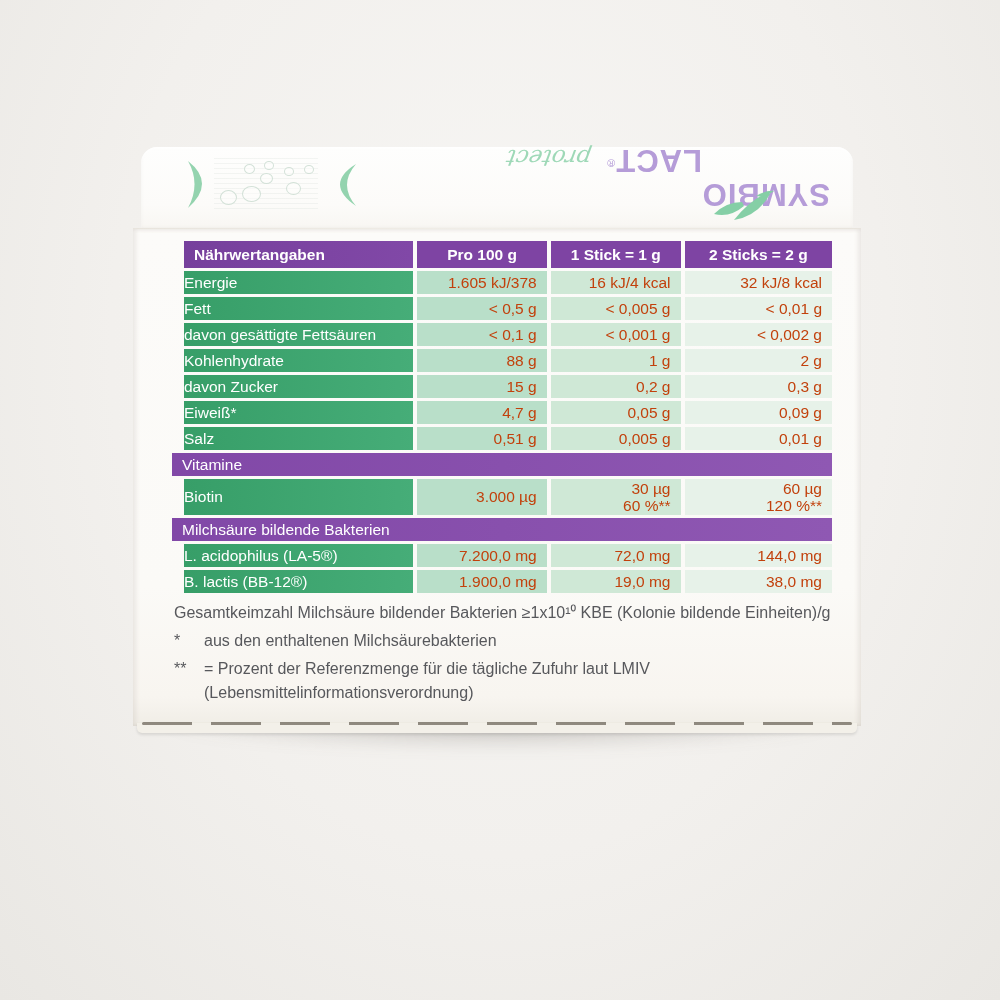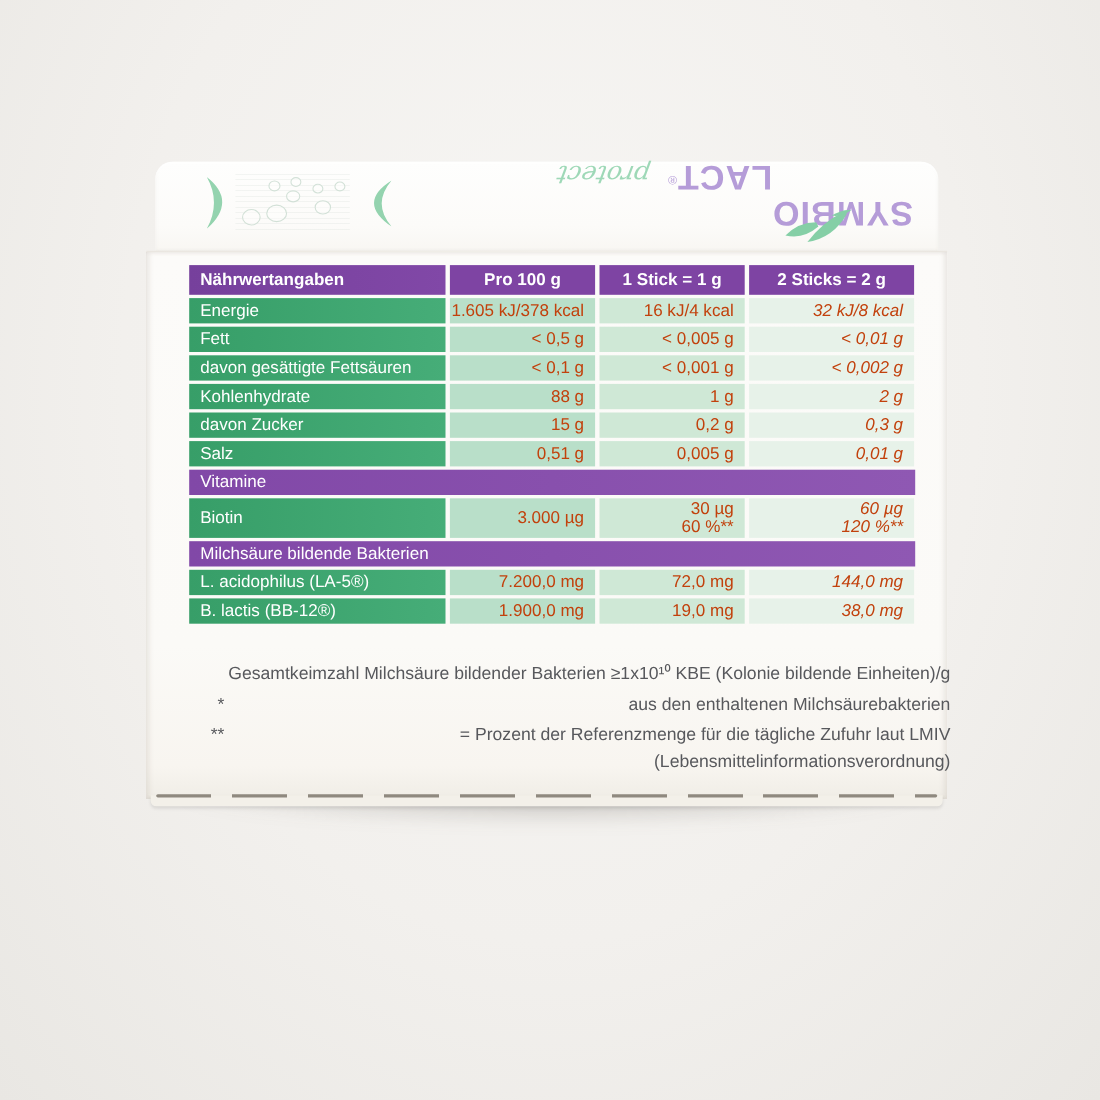--- a/index.html
+++ b/index.html
@@ -39,36 +39,36 @@
   .logo-lact{font-weight:bold;font-size:31px;letter-spacing:1px;}
   .logo-reg{font-size:11px;vertical-align:9px;}
   .logo-script{display:inline-block;font-family:"DejaVu Serif", serif;font-style:italic;
     font-size:23px;color:#8ed2ab;margin-left:12px;transform:skewX(-10deg);opacity:.85;}
   .logo-leaf{position:absolute;left:52px;top:-14px;width:66px;height:34px;}
 
   
   .ntable{position:absolute;left:172px;top:241px;width:660px;font-size:15.5px;}
   .trow{display:flex;margin-bottom:3px;}
   .cell{box-sizing:border-box;height:23px;line-height:23px;margin-right:4px;}
-  .c1{width:233px;} .c2{width:132px;} .c3{width:132px;} .c4{width:150px;margin-right:0;}
+  .c1{width:233px;margin-left:12px;} .c2{width:132px;} .c3{width:132px;} .c4{width:150px;margin-right:0;}
   .hrow .cell{height:27px;line-height:27px;background:#7e44a3;color:#ffffff;font-weight:bold;}
   .hrow .c1{padding-left:10px;background:linear-gradient(90deg,#76409c,#8148a7);}
   .hrow .c2,.hrow .c3,.hrow .c4{text-align:center;}
-  .lbl{background:linear-gradient(90deg,#379e68,#46ad78);color:#ffffff;padding-left:10px;}
+  .lbl{background:linear-gradient(90deg,#379e68,#46ad78);color:#ffffff;padding-left:0;}
   .val{color:#c2410c;text-align:right;padding-right:10px;}
-  .bg2{background:#b9dfc9;} .bg3{background:#cfe8d6;} .bg4{background:#e7f2e9;font-style:italic;}
+  .bg2{background:#b9dfc9;} .bg3{background:#cfe8d6;} .bg4{background:#e7f2e9;}
   .band{height:23px;line-height:23px;margin-bottom:3px;background:linear-gradient(90deg,#8148a7,#8f58b3);
     color:#ffffff;padding-left:10px;box-sizing:border-box;}
   .tall .cell{height:36px;line-height:36px;}
   .tall .two-line{line-height:17px;padding-top:1px;}
   .two-line span{display:block;padding-left:48px;}
 
   
   .footnotes{position:absolute;left:174px;top:602px;width:690px;color:#57585c;font-size:16px;line-height:22px;}
-  .fn-line{display:flex;margin-bottom:6px;text-align:right;}
+  .fn-line{display:flex;margin-bottom:6px;}
   .fn-mark{width:30px;flex:0 0 30px;}
   .fn-text{flex:1;}
 </style>
 </head>
 <body>
 
 <div class="stage">
 
   <div class="box-shadow"></div>
 
@@ -148,20 +148,26 @@
       <div class="cell c4 val bg4">2 g</div>
     </div>
 
     <div class="trow">
       <div class="cell c1 lbl">davon Zucker</div>
       <div class="cell c2 val bg2">15 g</div>
       <div class="cell c3 val bg3">0,2 g</div>
       <div class="cell c4 val bg4">0,3 g</div>
     </div>
 
+    <div class="trow">
+      <div class="cell c1 lbl">Eiweiß*</div>
+      <div class="cell c2 val bg2">4,7 g</div>
+      <div class="cell c3 val bg3">0,05 g</div>
+      <div class="cell c4 val bg4">0,09 g</div>
+    </div>
 
     <div class="trow">
       <div class="cell c1 lbl">Salz</div>
       <div class="cell c2 val bg2">0,51 g</div>
       <div class="cell c3 val bg3">0,005 g</div>
       <div class="cell c4 val bg4">0,01 g</div>
     </div>
 
     <div class="band">Vitamine</div>
 

